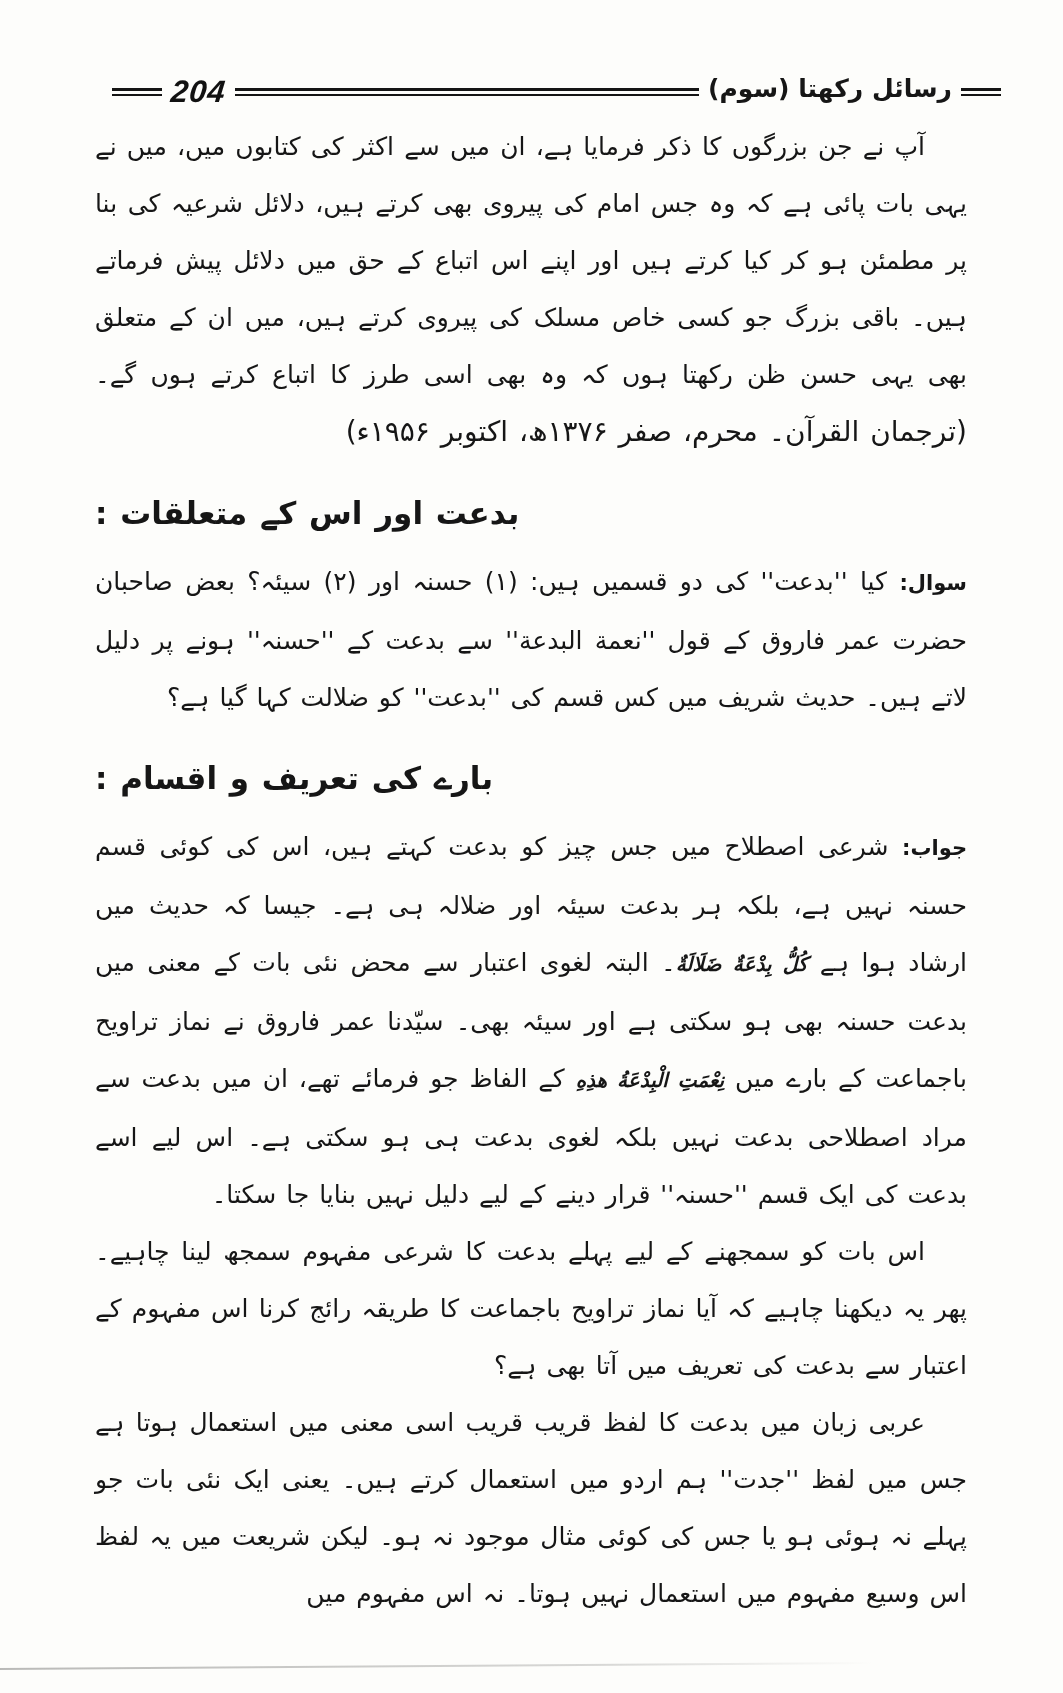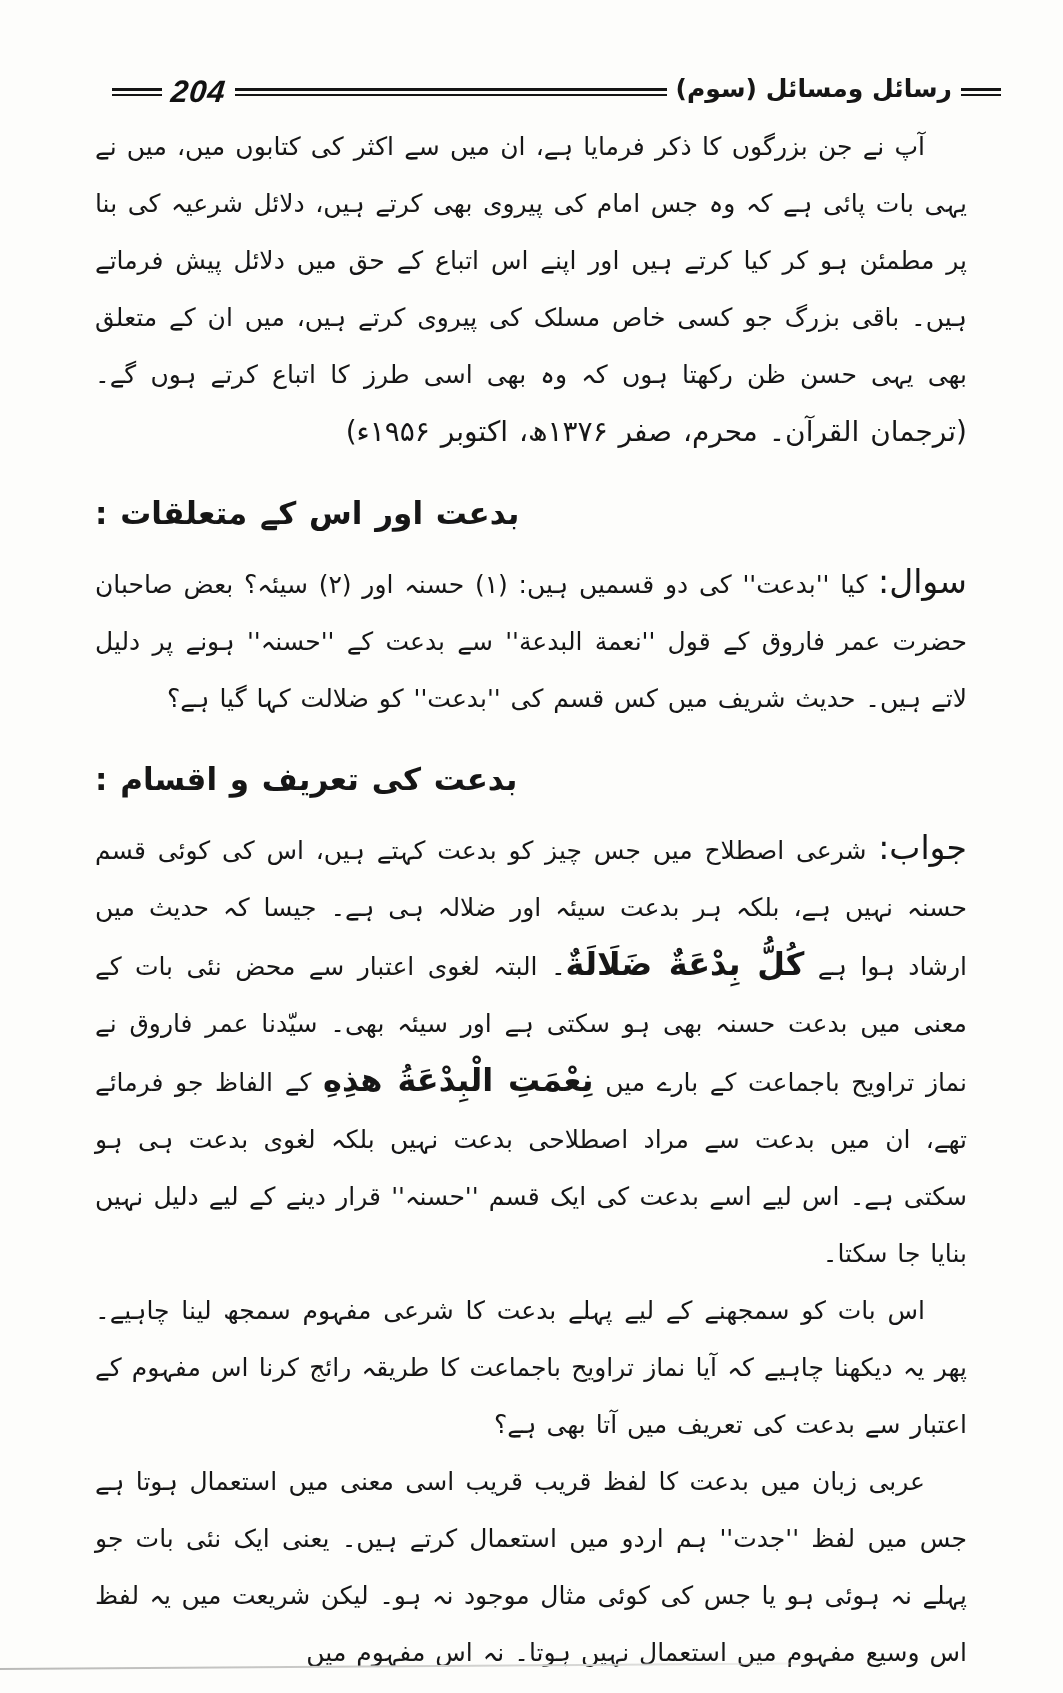--- a/index.html
+++ b/index.html
@@ -64,28 +64,29 @@
   p { margin: 0; }
   .indent { text-indent: 42px; }
   .section-heading {
     font-size: 31px;
     font-weight: 700;
     text-align: left;
     margin: 26px 52px 14px 0;
     line-height: 52px;
   }
   .qa-label {
-    font-weight: 400;
-    font-size: 33px;
+    font-weight: 700;
+    font-size: 21px;
     letter-spacing: 0.5px;
     margin-top: 44px;
   }
   .arabic-quote {
     font-weight: 700;
-    font-size: 32px;
+    font-size: 20px;
+    font-style: italic;
   }
   .ref {
     font-size: 28px;
   }
   
   .scan-artifact {
     position: absolute;
     left: -8px;
     bottom: 26px;
     width: 880px;
@@ -96,34 +97,34 @@
 </style>
 </head>
 <body>
 
 <div class="page">
 
   <header class="header">
     <span class="dbl-rule rule-left"></span>
     <span class="page-number">204</span>
     <span class="dbl-rule rule-mid"></span>
-    <span class="header-title">رسائل ومسائل (سوم)</span>
+    <span class="header-title">رسائل رکھتا (سوم)</span>
     <span class="dbl-rule rule-right"></span>
   </header>
 
   <main class="body-text">
 
 
     <p class="indent"><span>آپ نے جن بزرگوں کا ذکر فرمایا ہے، ان میں سے اکثر کی کتابوں میں، میں نے یہی بات پائی ہے کہ وہ جس امام کی پیروی بھی کرتے ہیں، دلائل شرعیہ کی بنا پر مطمئن ہو کر کیا کرتے ہیں اور اپنے اس اتباع کے حق میں دلائل پیش فرماتے ہیں۔ باقی بزرگ جو کسی خاص مسلک کی پیروی کرتے ہیں، میں ان کے متعلق بھی یہی حسن ظن رکھتا ہوں کہ وہ بھی اسی طرز کا اتباع کرتے ہوں گے۔</span> <span class="ref">(ترجمان القرآن۔ محرم، صفر ۱۳۷۶ھ، اکتوبر ۱۹۵۶ء)</span></p>
 
     <h2 class="section-heading">بدعت اور اس کے متعلقات :</h2>
 
     <p><strong class="qa-label">سوال:</strong> <span>کیا ''بدعت'' کی دو قسمیں ہیں: (۱) حسنہ اور (۲) سیئہ؟ بعض صاحبان حضرت عمر فاروق کے قول ''نعمة البدعة'' سے بدعت کے ''حسنہ'' ہونے پر دلیل لاتے ہیں۔ حدیث شریف میں کس قسم کی ''بدعت'' کو ضلالت کہا گیا ہے؟</span></p>
 
-    <h2 class="section-heading">بدعت کی تعریف و اقسام :</h2>
+    <h2 class="section-heading">بارے کی تعریف و اقسام :</h2>
 
     <p><strong class="qa-label">جواب:</strong> <span>شرعی اصطلاح میں جس چیز کو بدعت کہتے ہیں، اس کی کوئی قسم حسنہ نہیں ہے، بلکہ ہر بدعت سیئہ اور ضلالہ ہی ہے۔ جیسا کہ حدیث میں ارشاد ہوا ہے</span> <strong class="arabic-quote">كُلُّ بِدْعَةٌ ضَلَالَةٌ</strong><span>۔ البتہ لغوی اعتبار سے محض نئی بات کے معنی میں بدعت حسنہ بھی ہو سکتی ہے اور سیئہ بھی۔ سیّدنا عمر فاروق نے نماز تراویح باجماعت کے بارے میں</span> <strong class="arabic-quote">نِعْمَتِ الْبِدْعَةُ هذِهِ</strong> <span>کے الفاظ جو فرمائے تھے، ان میں بدعت سے مراد اصطلاحی بدعت نہیں بلکہ لغوی بدعت ہی ہو سکتی ہے۔ اس لیے اسے بدعت کی ایک قسم ''حسنہ'' قرار دینے کے لیے دلیل نہیں بنایا جا سکتا۔</span></p>
 
     <p class="indent">اس بات کو سمجھنے کے لیے پہلے بدعت کا شرعی مفہوم سمجھ لینا چاہیے۔ پھر یہ دیکھنا چاہیے کہ آیا نماز تراویح باجماعت کا طریقہ رائج کرنا اس مفہوم کے اعتبار سے بدعت کی تعریف میں آتا بھی ہے؟</p>
 
     <p class="indent">عربی زبان میں بدعت کا لفظ قریب قریب اسی معنی میں استعمال ہوتا ہے جس میں لفظ ''جدت'' ہم اردو میں استعمال کرتے ہیں۔ یعنی ایک نئی بات جو پہلے نہ ہوئی ہو یا جس کی کوئی مثال موجود نہ ہو۔ لیکن شریعت میں یہ لفظ اس وسیع مفہوم میں استعمال نہیں ہوتا۔ نہ اس مفہوم میں</p>
 
   </main>
 
   <div class="scan-artifact"></div>

